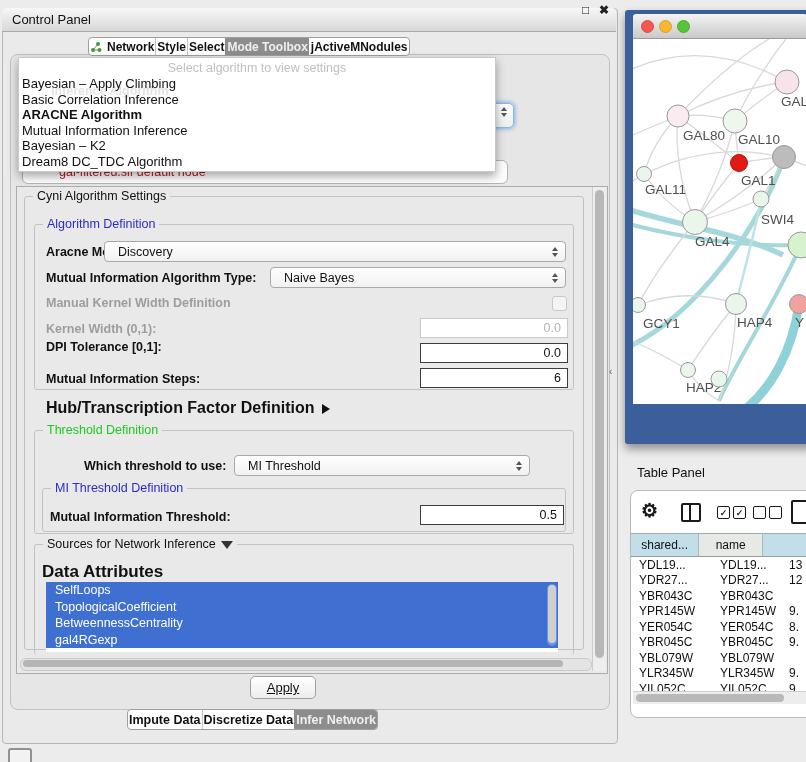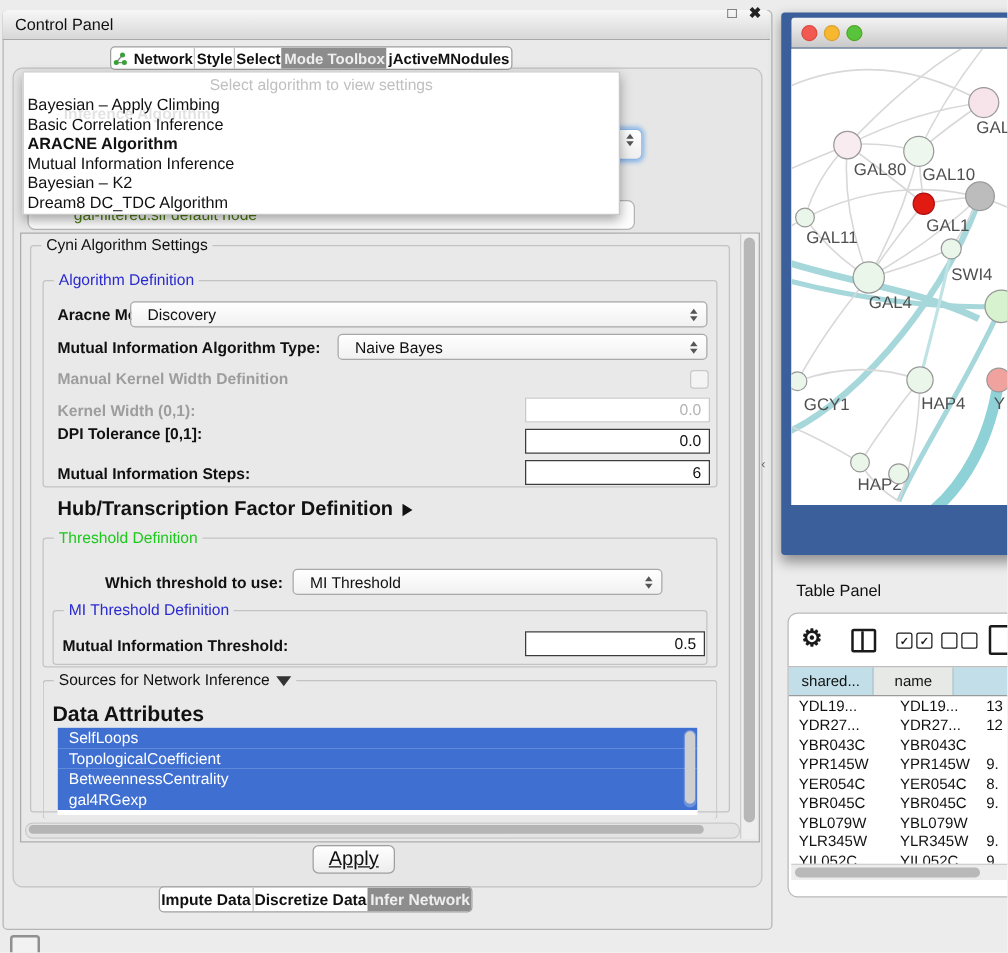--- a/index.html
+++ b/index.html
@@ -30,21 +30,21 @@
                 border:1px solid #c9c9c9;box-shadow:0 4px 9px rgba(0,0,0,.35);z-index:50;}
   .algo-ph{margin-top:3px;text-align:center;font-size:12.5px;color:#c0c0c0;height:15px;}
   .algo-item{height:15.5px;line-height:15.5px;font-size:13px;padding-left:3px;white-space:nowrap;}
   .algo-item.selected{font-weight:bold;}
   .ghost{position:absolute;left:32px;top:26px;font-size:12.5px;color:rgba(60,60,60,.14);font-weight:bold;}
   
   .frag-combo-blue{position:absolute;left:452px;top:103px;width:60px;height:23px;background:linear-gradient(#fff,#eee);
                    border:1px solid #8cb6e6;border-radius:5px;box-shadow:0 0 4px 1px #7fb0e8;z-index:10;}
   .frag-combo-node{position:absolute;left:22px;top:160px;width:486px;height:24px;background:#fdfdfd;
                    border:1px solid #b4b4b4;border-radius:6px;z-index:10;display:flex;align-items:center;
-                   font-size:12.5px;color:#4d7c0f;padding-left:36px;box-sizing:border-box;}
+                   font-size:12.5px;color:#b91c1c;padding-left:36px;box-sizing:border-box;}
   
   .scrollpane{position:absolute;left:16px;top:186px;width:590px;height:486px;background:#e9e9e9;
               border:1px solid #acacac;}
   .vscroll{position:absolute;left:592px;top:187px;width:13px;height:484px;background:#eeeeee;border-left:1px solid #cccccc;}
   .vscroll .thumb{position:absolute;left:2px;top:3px;width:9px;height:468px;background:#b7b7b7;border-radius:5px;}
   .hscroll{position:absolute;left:20px;top:658px;width:570px;height:11px;background:#e4e4e4;border:1px solid #c9c9c9;border-radius:6px;}
   .hscroll .thumb{position:absolute;left:2px;top:1px;width:540px;height:7px;background:#b5b5b5;border-radius:5px;}
   .group{position:absolute;border:1px solid #c3c3c3;border-radius:3px;}
   .group-label{position:absolute;top:-8px;left:8px;background:#e9e9e9;padding:0 4px;font-size:12.5px;white-space:nowrap;}
   .lbl{position:absolute;font-size:12.5px;font-weight:bold;white-space:nowrap;}
@@ -61,21 +61,21 @@
   .checkbox{position:absolute;width:13px;height:13px;background:#f4f4f4;border:1px solid #c8c8c8;border-radius:3px;}
   .tri-right{display:inline-block;width:0;height:0;border-top:5.5px solid transparent;border-bottom:5.5px solid transparent;
              border-left:8px solid #111;margin-left:8px;vertical-align:-1px;}
   .tri-down{display:inline-block;width:0;height:0;border-left:6px solid transparent;border-right:6px solid transparent;
             border-top:8px solid #333;margin-left:5px;vertical-align:-1px;}
   .attr-list{position:absolute;left:46px;top:582px;width:512px;height:70px;background:#ffffff;overflow:hidden;}
   .attr-item{height:16.5px;line-height:16.5px;font-size:12.5px;color:#ffffff;background:#3e6fd1;padding-left:9px;}
   .attr-vscroll{position:absolute;right:1px;top:2px;width:10px;height:62px;background:rgba(255,255,255,.25);border-radius:5px;}
   .attr-vscroll .thumb{position:absolute;left:1px;top:1px;width:8px;height:58px;background:#cfcfcf;border-radius:4px;}
   .apply-btn{position:absolute;left:250px;top:676px;width:64px;height:21px;background:linear-gradient(#ffffff,#ededed);
-             border:1px solid #a0a0a0;border-radius:5px;font-size:16px;display:flex;align-items:center;justify-content:center;text-decoration:underline;}
+             border:1px solid #a0a0a0;border-radius:5px;font-size:13px;display:flex;align-items:center;justify-content:center;text-decoration:underline;}
   .divider-handle{position:absolute;left:609px;top:366px;font-size:10px;color:#666;}
   .corner-btn{position:absolute;left:8px;top:748px;width:20px;height:20px;border:2px solid #909090;border-radius:3px;background:#f2f2f2;}
   
   .net-win{position:absolute;left:625px;top:10px;width:190px;height:434px;background:#3a5f9b;border-radius:3px;
            padding:4px 8px 16px 8px;box-sizing:border-box;box-shadow:0 5px 10px rgba(0,0,0,.4);}
   .net-title{height:24px;background:linear-gradient(#f4f4f4,#c9c9c9);border-bottom:1px solid #9a9a9a;
              border-radius:3px 3px 0 0;display:flex;align-items:center;padding-left:8px;gap:8px;}
   .light{width:11px;height:11px;border-radius:50%;}
   .net-content{position:relative;width:174px;height:365px;background:#ffffff;overflow:hidden;}
   

